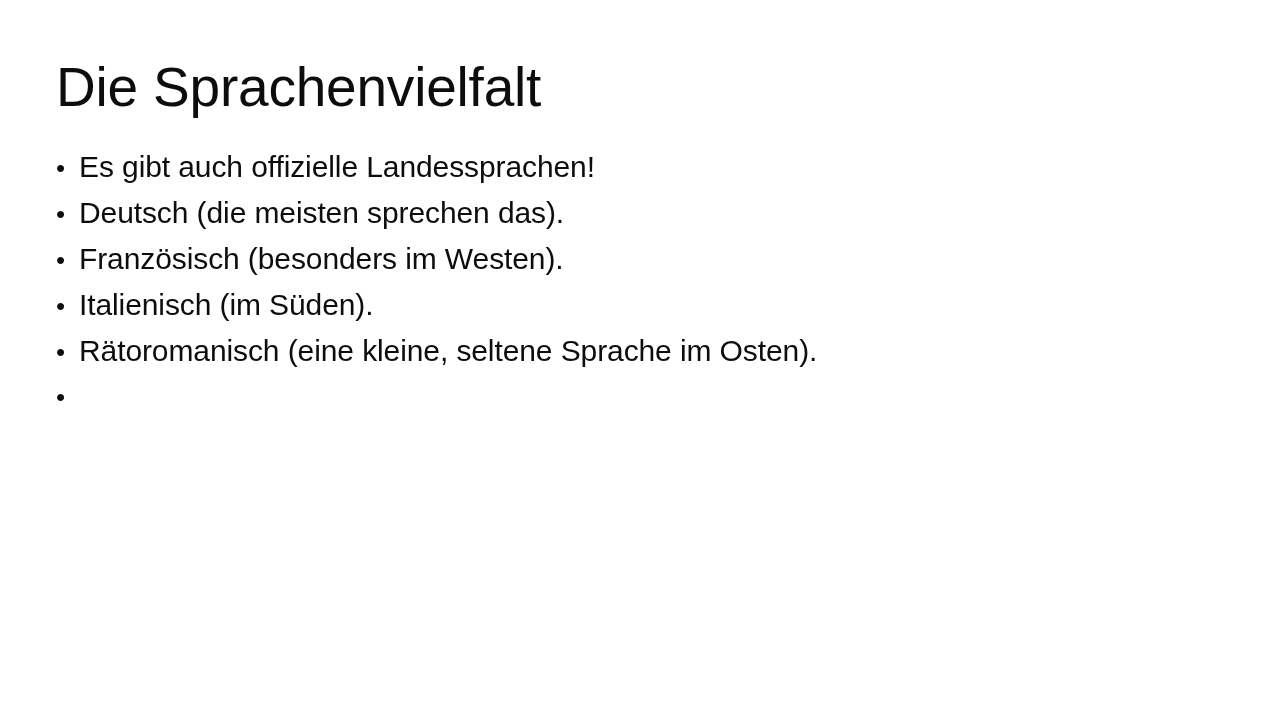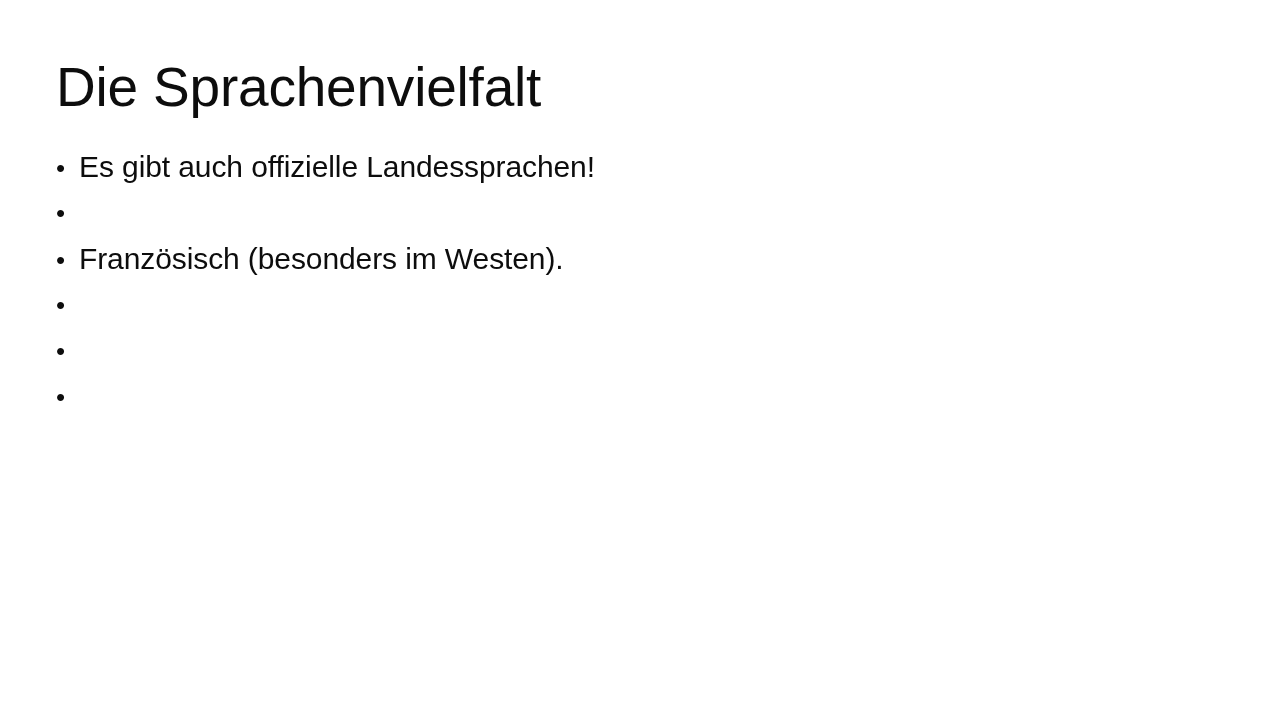--- a/index.html
+++ b/index.html
@@ -83,33 +83,36 @@
 
   <ul class="bullet-list">
 
     <li class="bullet-item">
       <span class="bullet-marker">•</span>
       <span class="bullet-text">Es gibt auch offizielle Landessprachen!</span>
     </li>
 
     <li class="bullet-item">
       <span class="bullet-marker">•</span>
+      <span class="bullet-text">Deutsch (die meisten sprechen das).</span>
     </li>
 
     <li class="bullet-item">
       <span class="bullet-marker">•</span>
       <span class="bullet-text">Französisch (besonders im Westen).</span>
     </li>
 
     <li class="bullet-item">
       <span class="bullet-marker">•</span>
+      <span class="bullet-text">Italienisch (im Süden).</span>
     </li>
 
     <li class="bullet-item">
       <span class="bullet-marker">•</span>
+      <span class="bullet-text">Rätoromanisch (eine kleine, seltene Sprache im Osten).</span>
     </li>
 
     <li class="bullet-item">
       <span class="bullet-marker">•</span>
     </li>
 
   </ul>
 
 </div>
 

